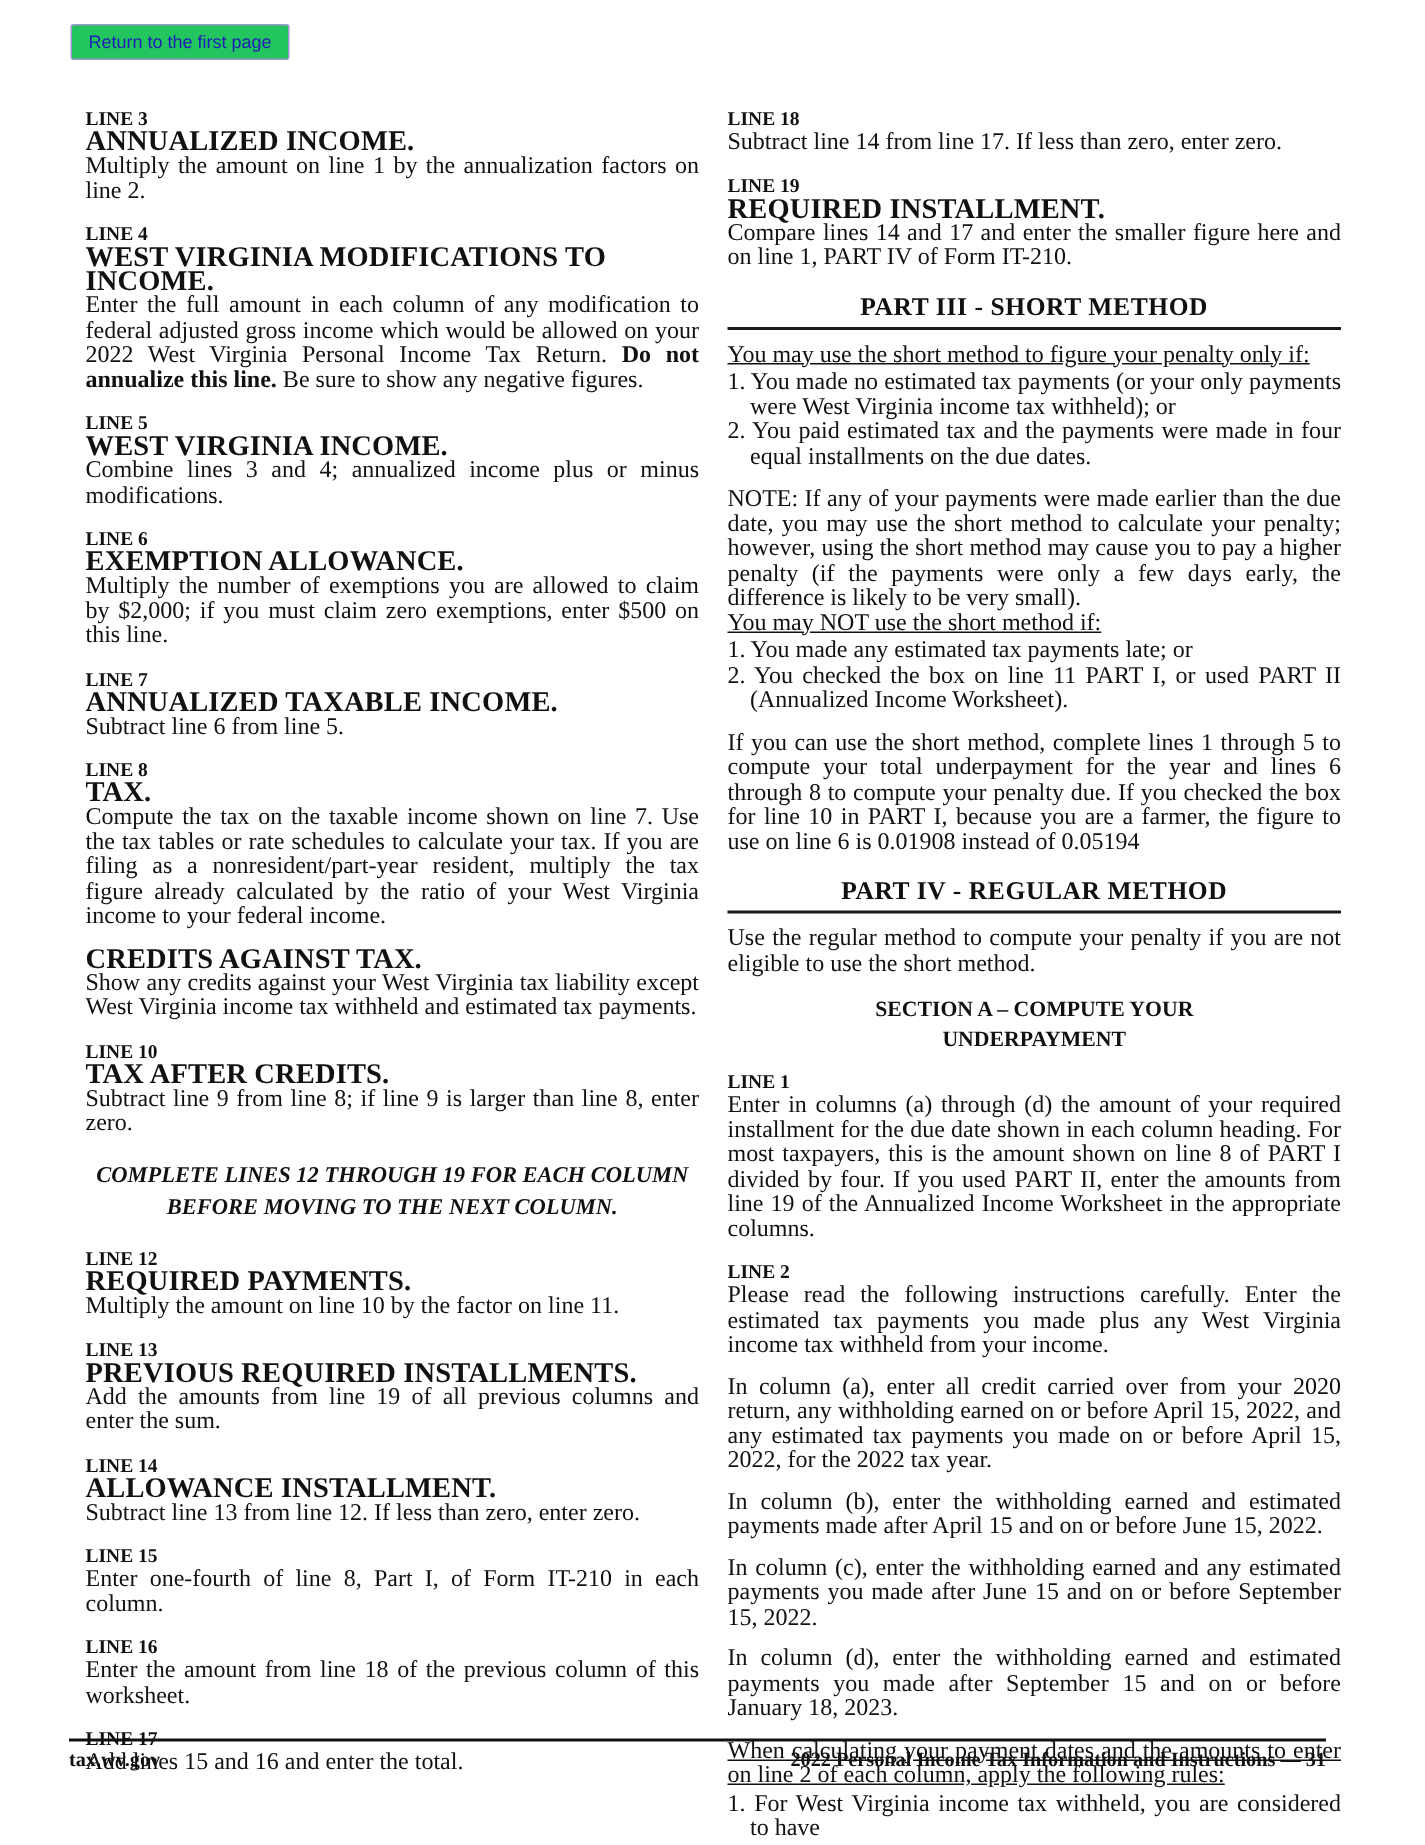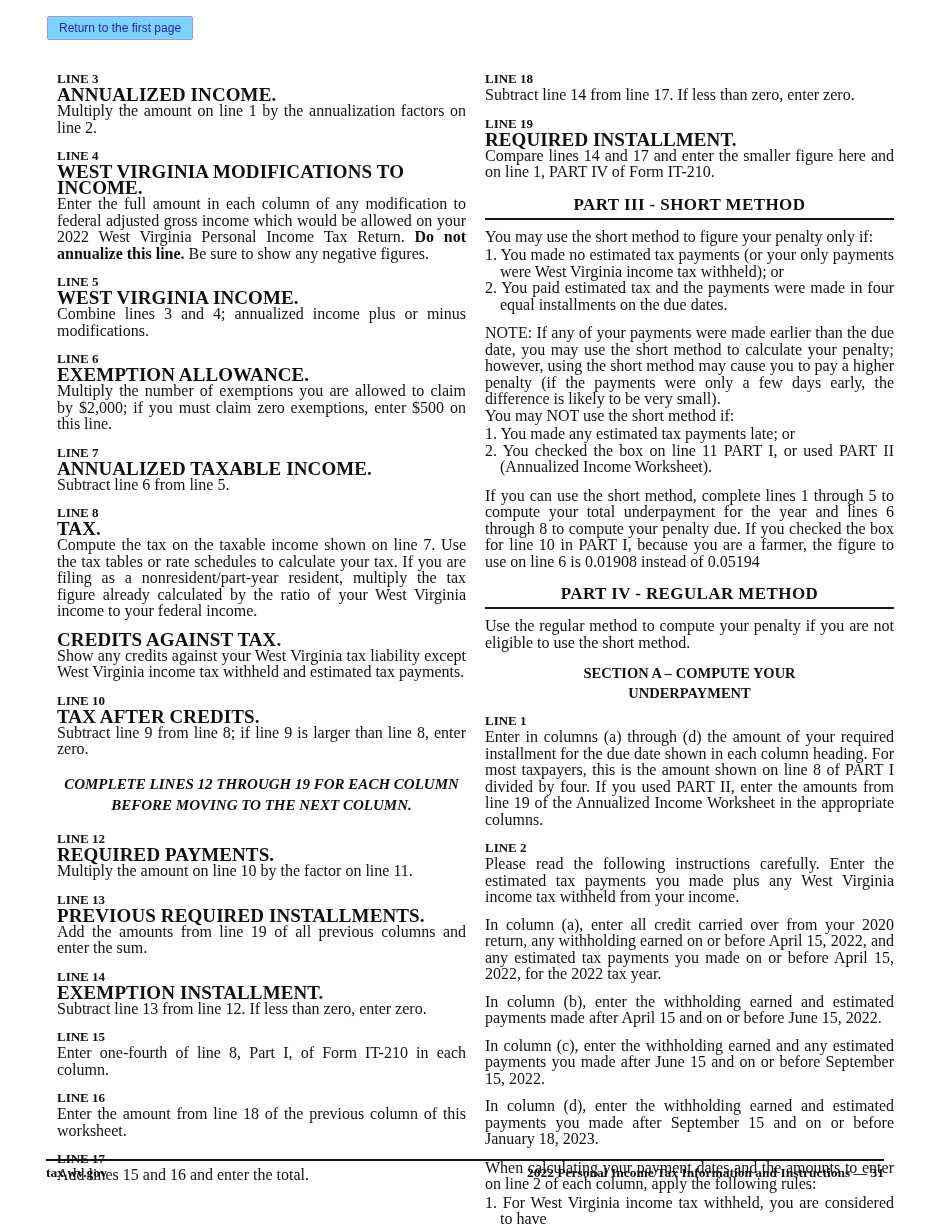--- a/index.html
+++ b/index.html
@@ -10,21 +10,21 @@
     color: #111111;
     font-family: "Liberation Serif", serif;
     position: relative;
     overflow: hidden;
   }
   .return-btn {
     position: absolute; left: 47px; top: 16px;
     font-family: "Liberation Sans", sans-serif;
     font-size: 12px;
     color: #1f1fb4;
-    background: #7dd3fc;
+    background: #22c55e;
     border: 1px solid #9a9ace;
     border-radius: 2px;
     padding: 4px 11px;
     cursor: pointer;
   }
   .content {
     position: absolute; left: 57px; top: 71px;
     width: 838px;
     display: flex; gap: 19px;
   }
@@ -32,21 +32,21 @@
   .block { margin-bottom: 12px; }
   .lh { font-size: 13px; font-weight: bold; line-height: 16px; margin: 0; }
   .lt { font-size: 19px; font-weight: bold; line-height: 16px; margin: 0; letter-spacing: 0.1px; }
   .para, .li {
     font-size: 16px; line-height: 16.5px;
     margin: 0; text-align: justify;
   }
   .block .para + .para { margin-top: 11px; }
   .li { padding-left: 15px; text-indent: -15px; }
   .li-end { margin-bottom: 12px; }
-  .intro { margin-bottom: 2px; }
+  .intro { margin-bottom: 2px; text-decoration: underline; }
   .notice {
     font-size: 15px; font-weight: bold; font-style: italic;
     text-align: center; line-height: 1.45;
     margin: 16px 2px 14px;
   }
   .part-heading {
     font-size: 17px; font-weight: bold; text-align: center;
     margin: 14px 0 9px; padding-bottom: 3px;
     border-bottom: 2px solid #1a1a1a;
     letter-spacing: 0.4px;
@@ -128,21 +128,21 @@
     </div>
 
     <div class="block">
       <div class="lh">LINE 13</div>
       <div class="lt">PREVIOUS REQUIRED INSTALLMENTS.</div>
       <p class="para">Add the amounts from line 19 of all previous columns and enter the sum.</p>
     </div>
 
     <div class="block">
       <div class="lh">LINE 14</div>
-      <div class="lt">EXEMPTION INSTALLMENT.</div>
+      <div class="lt">ALLOWANCE INSTALLMENT.</div>
       <p class="para">Subtract line 13 from line 12. If less than zero, enter zero.</p>
     </div>
 
     <div class="block">
       <div class="lh">LINE 15</div>
       <p class="para">Enter one-fourth of line 8, Part I, of Form IT-210 in each column.</p>
     </div>
 
     <div class="block">
       <div class="lh">LINE 16</div>

